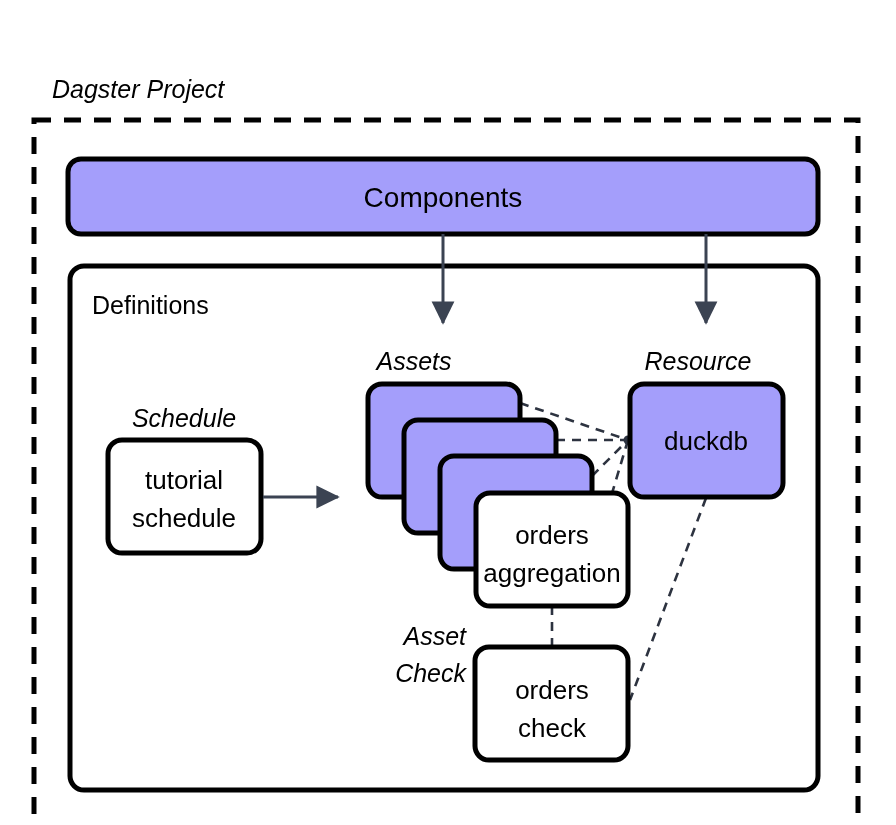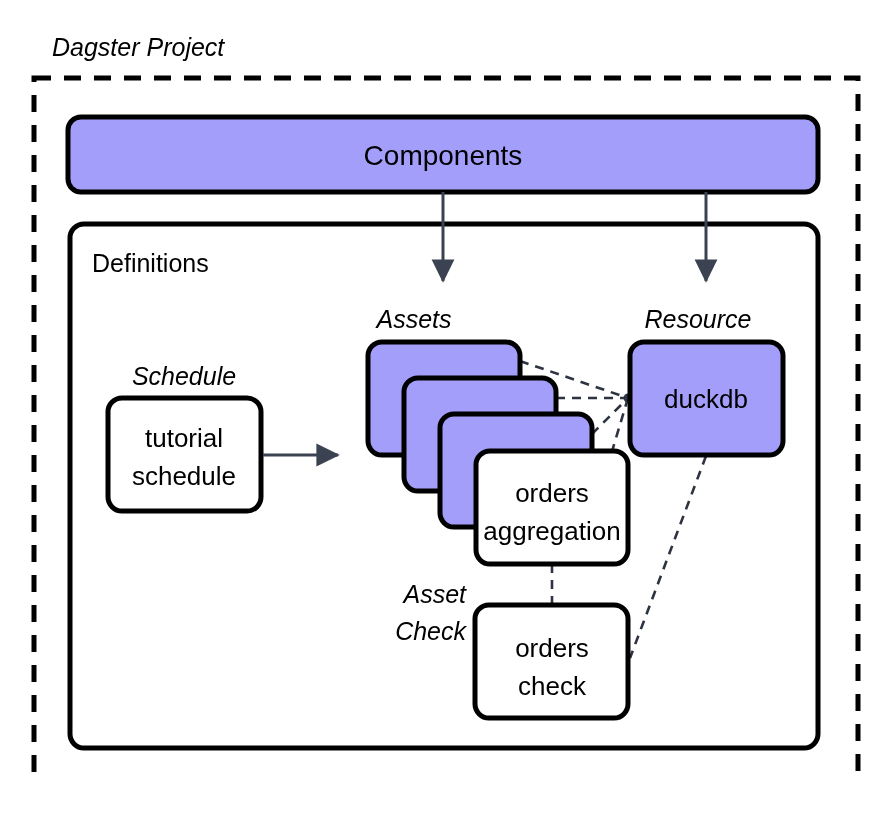--- a/index.html
+++ b/index.html
@@ -10,20 +10,21 @@
   body {
     font-family: "Liberation Sans", sans-serif;
     -webkit-font-smoothing: antialiased;
   }
   #canvas {
     position: relative;
     width: 896px;
     height: 780px;
     background: #ffffff;
     overflow: hidden;
+    margin-top: 42px;
   }
   svg.layer {
     position: absolute;
     left: 0;
     top: 0;
     width: 896px;
     height: 825px;
   }
   .svg-text {
     font-family: "Liberation Sans", sans-serif;

